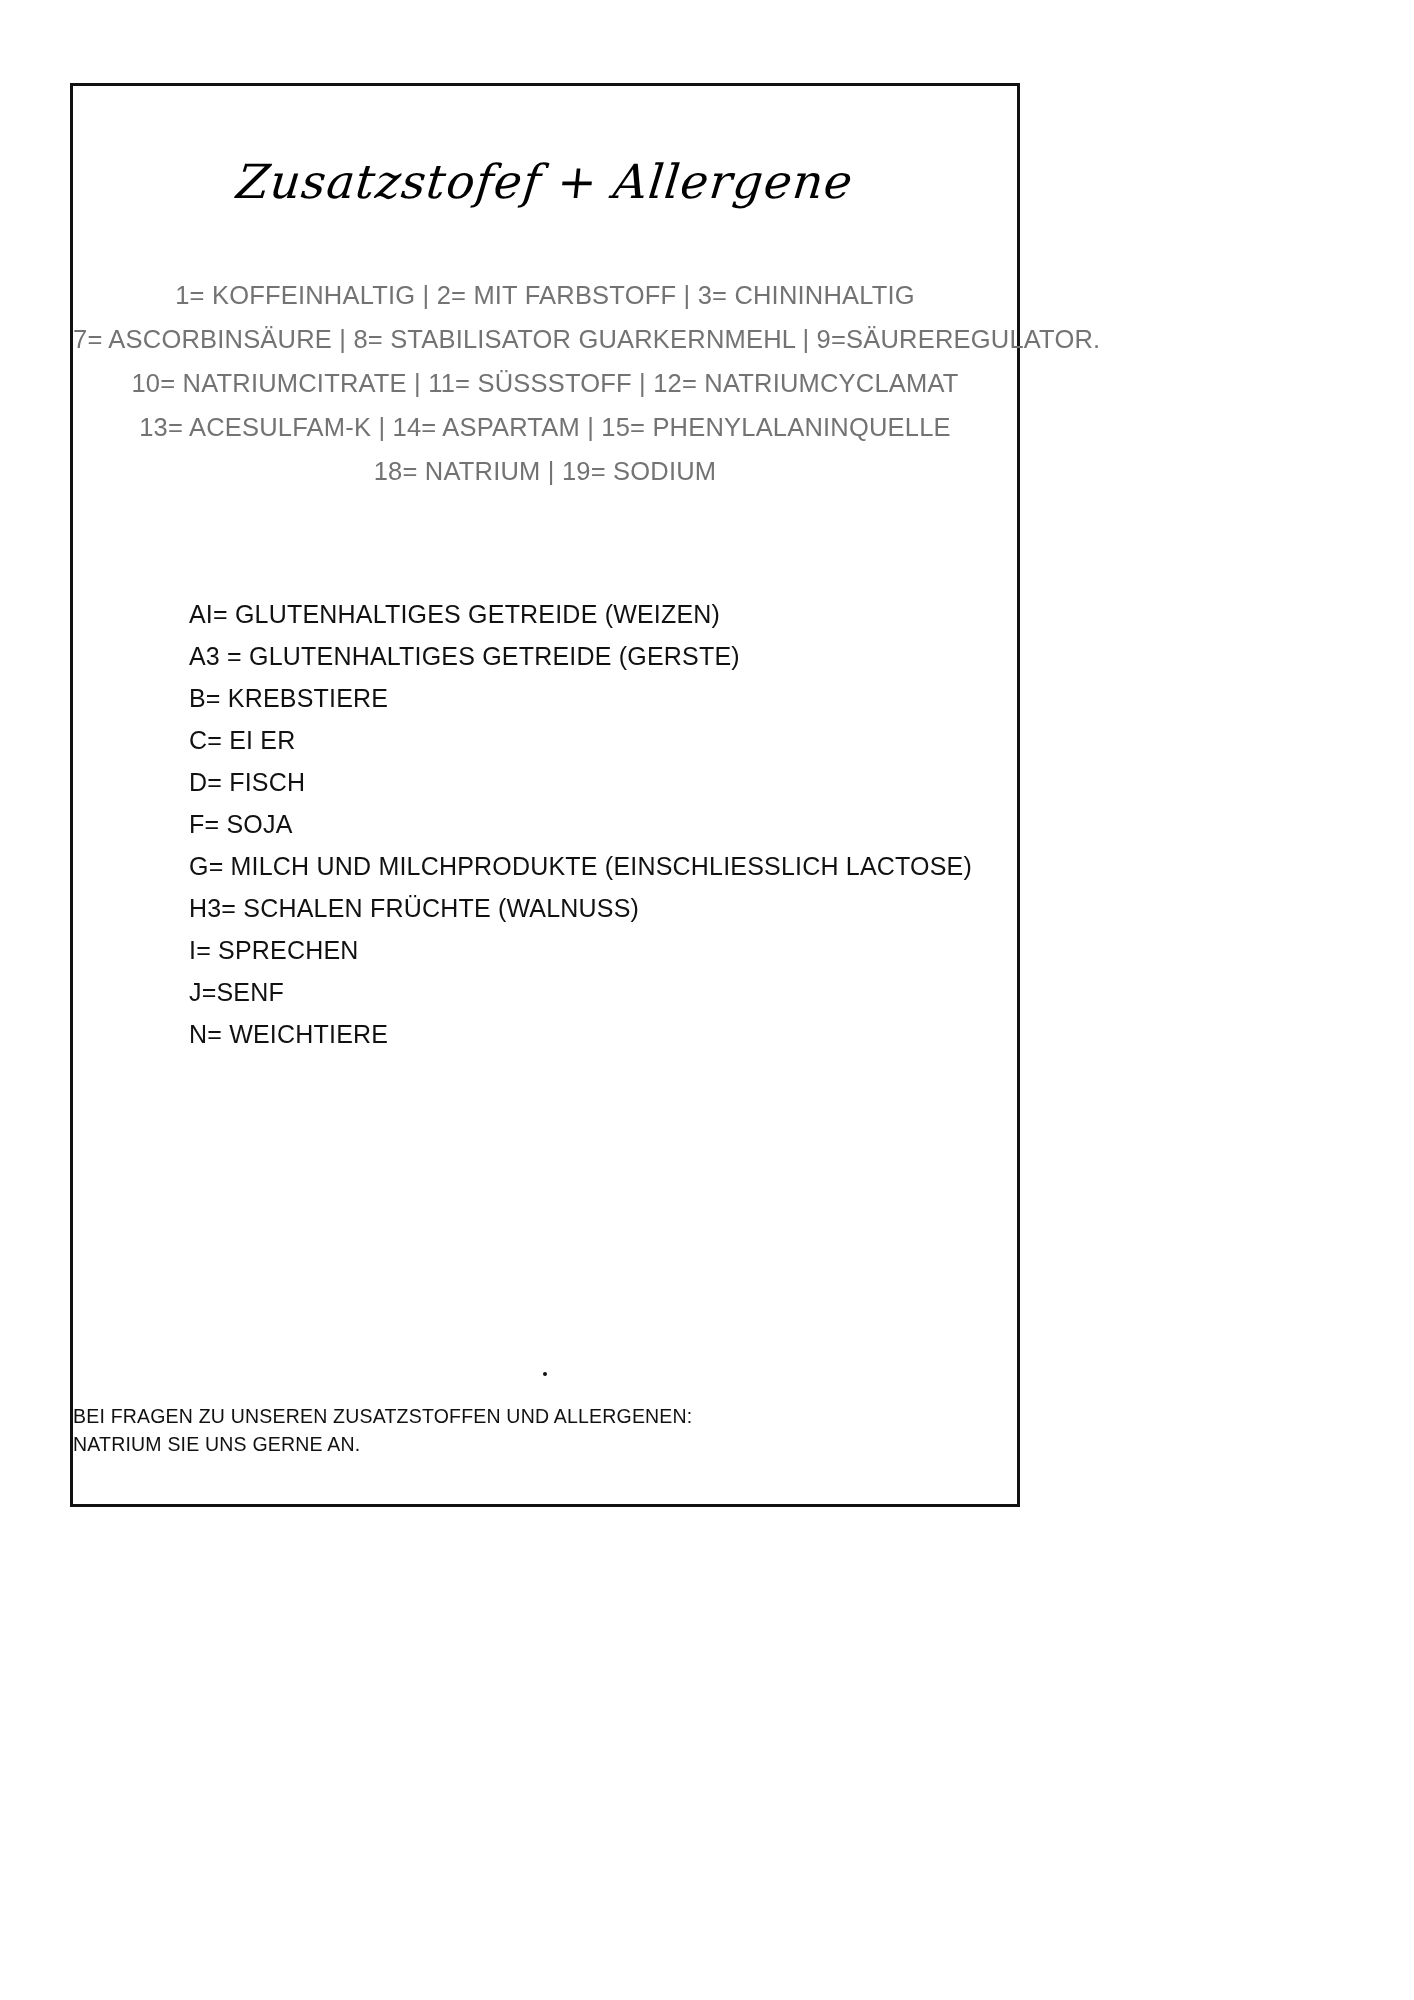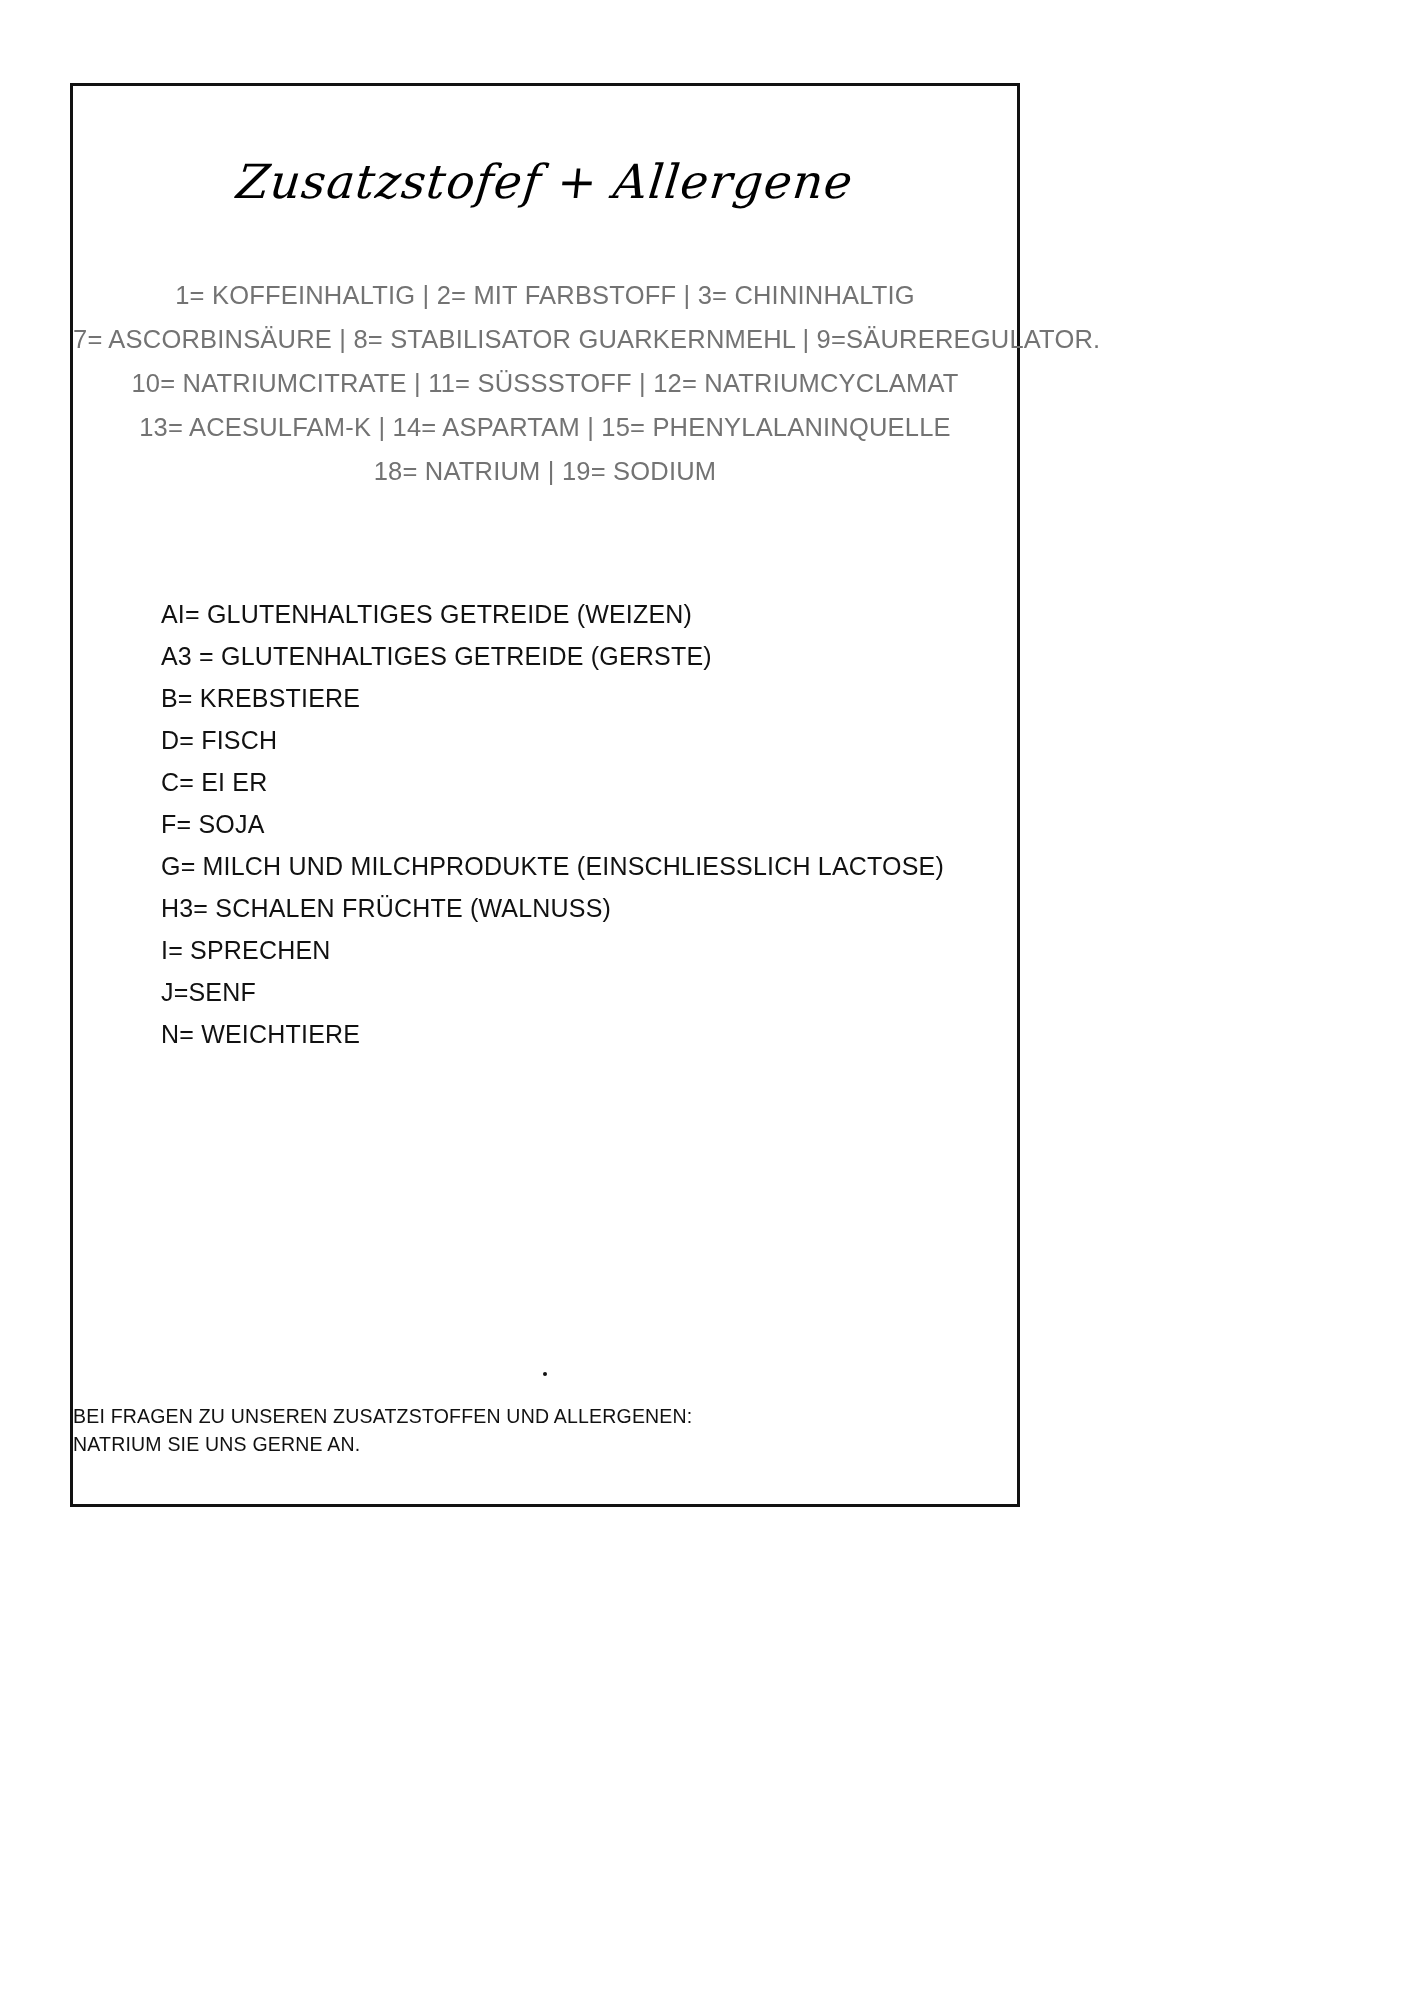--- a/index.html
+++ b/index.html
@@ -47,21 +47,21 @@
   .additives .line {
     font-size: 25.5px;
     line-height: 44px;
     letter-spacing: 0.2px;
     color: #737373;
     white-space: nowrap;
   }
 
   .allergens {
     margin-top: 100px;
-    padding-left: 88px;
+    padding-left: 116px;
   }
   .allergens .line {
     font-size: 25px;
     line-height: 42px;
     letter-spacing: 0.2px;
     color: #111111;
     white-space: nowrap;
   }
 
   .footer-dot {
@@ -101,22 +101,22 @@
     <div class="line">7= ASCORBINSÄURE | 8= STABILISATOR GUARKERNMEHL | 9=SÄUREREGULATOR.</div>
     <div class="line">10= NATRIUMCITRATE | 11= SÜSSSTOFF | 12= NATRIUMCYCLAMAT</div>
     <div class="line">13= ACESULFAM-K | 14= ASPARTAM | 15= PHENYLALANINQUELLE</div>
     <div class="line">18= NATRIUM | 19= SODIUM</div>
   </div>
 
   <div class="allergens">
     <div class="line">AI= GLUTENHALTIGES GETREIDE (WEIZEN)</div>
     <div class="line">A3 = GLUTENHALTIGES GETREIDE (GERSTE)</div>
     <div class="line">B= KREBSTIERE</div>
+    <div class="line">C= EI ER</div>
     <div class="line">D= FISCH</div>
-    <div class="line">C= EI ER</div>
     <div class="line">F= SOJA</div>
     <div class="line">G= MILCH UND MILCHPRODUKTE (EINSCHLIESSLICH LACTOSE)</div>
     <div class="line">H3= SCHALEN FRÜCHTE (WALNUSS)</div>
     <div class="line">I= SPRECHEN</div>
     <div class="line">J=SENF</div>
     <div class="line">N= WEICHTIERE</div>
   </div>
 
   <div class="footer-dot"></div>
 

